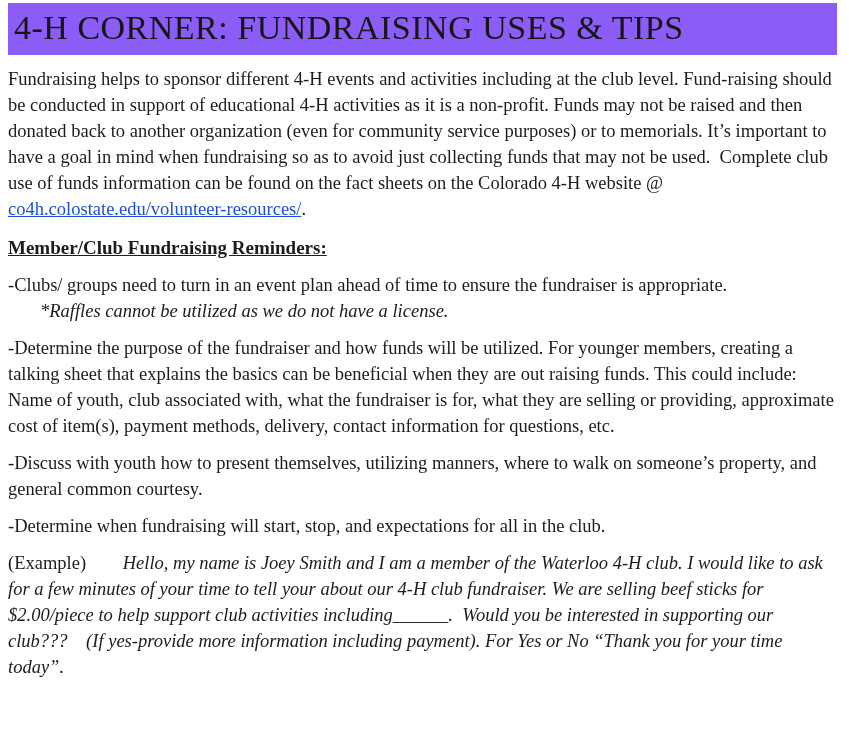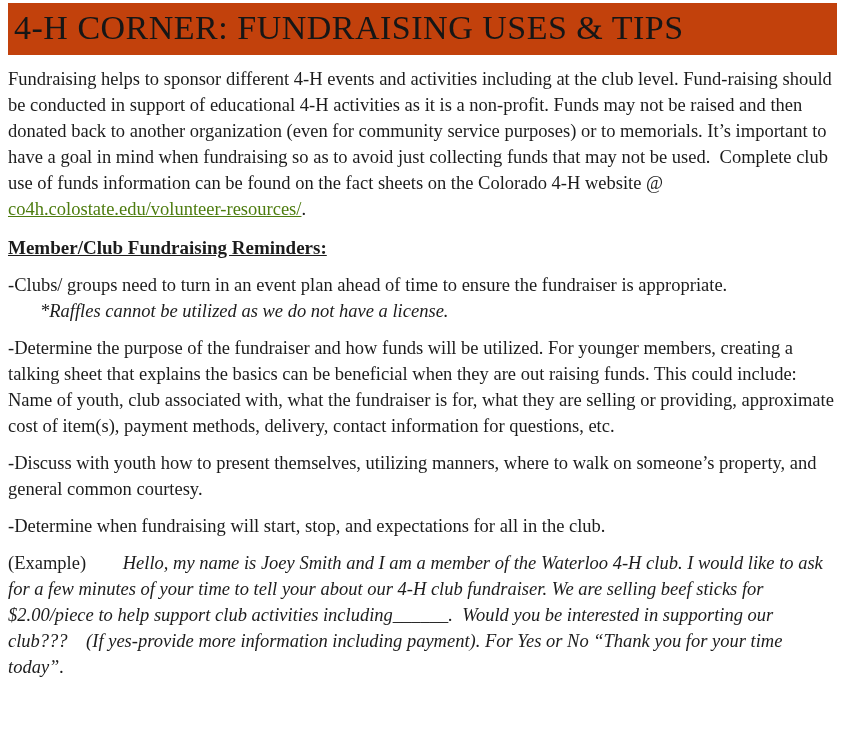--- a/index.html
+++ b/index.html
@@ -11,21 +11,21 @@
     width: 849px;
     height: 750px;
     overflow: hidden;
     font-family: "Liberation Serif", "DejaVu Serif", serif;
     color: #1c1c1c;
   }
   .page {
     padding: 3px 12px 0 8px;
   }
   .title-banner {
-    background: #c2410c;
+    background: #8b5cf6;
     height: 52px;
     display: flex;
     align-items: center;
     margin-bottom: 10px;
   }
   .title-banner h1 {
     margin: 0;
     padding: 0 0 2px 6px;
     font-size: 34px;
     font-weight: 400;
@@ -33,21 +33,21 @@
     color: #161616;
     white-space: nowrap;
   }
   p, .para {
     margin: 11px 0;
     font-size: 18.5px;
     line-height: 26px;
     white-space: pre-wrap;
   }
   .intro a {
-    color: #4d7c0f;
+    color: #1d4ed8;
     text-decoration: underline;
     cursor: pointer;
   }
   .section-heading {
     margin: 13px 0 11px 0;
     font-size: 19px;
     line-height: 26px;
     font-weight: 700;
     text-decoration: underline;
   }

